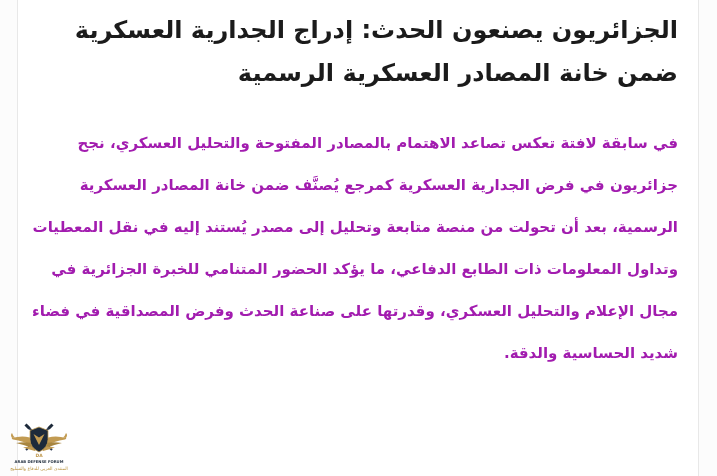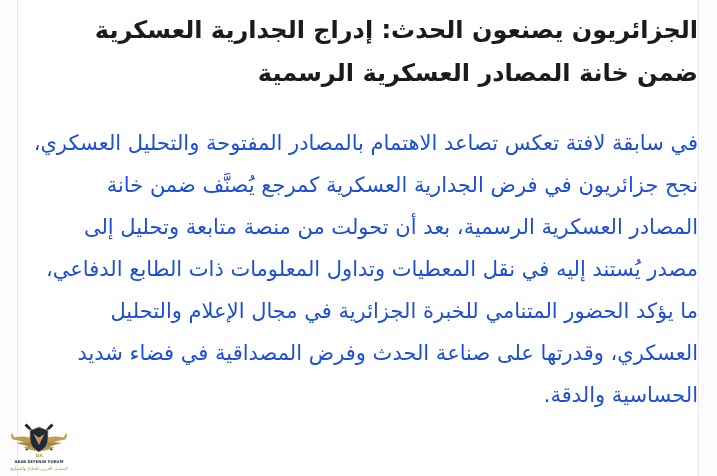--- a/index.html
+++ b/index.html
@@ -21,39 +21,39 @@
 
   .article-panel {
     position: absolute;
     top: 0;
     bottom: 0;
     left: 17px;
     right: 18px;
     background: #ffffff;
     border-left: 1px solid #e8e8e8;
     border-right: 1px solid #e8e8e8;
-    padding: 9px 0 0 14px;
+    padding: 9px 20px 0 14px;
     direction: rtl;
   }
 
   .article-title {
     font-size: 24px;
     font-weight: bold;
     line-height: 43px;
     color: #1b1b1b;
     text-align: right;
     direction: rtl;
   }
 
   .article-body {
     margin-top: 27px;
-    font-size: 21px;
-    font-weight: normal;
+    font-size: 15px;
+    font-weight: bold;
     line-height: 42px;
-    color: #1d4ed8;
+    color: #a21caf;
     text-align: right;
     direction: rtl;
   }
 
   .watermark {
     position: absolute;
     left: 9px;
     bottom: 2px;
     width: 60px;
     height: 54px;

